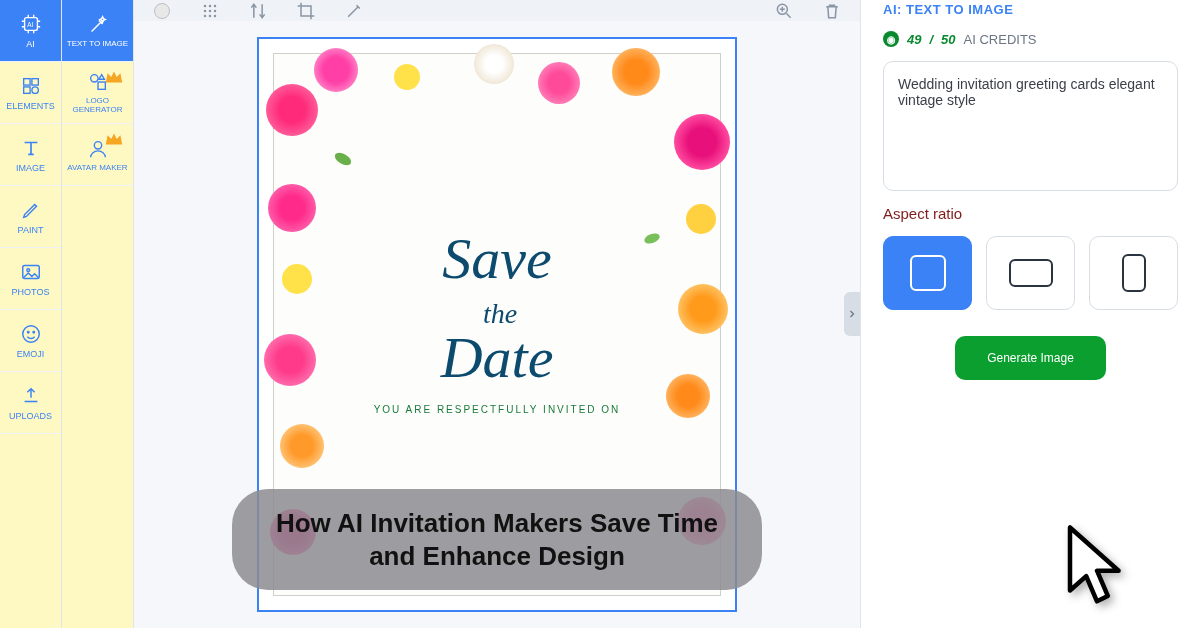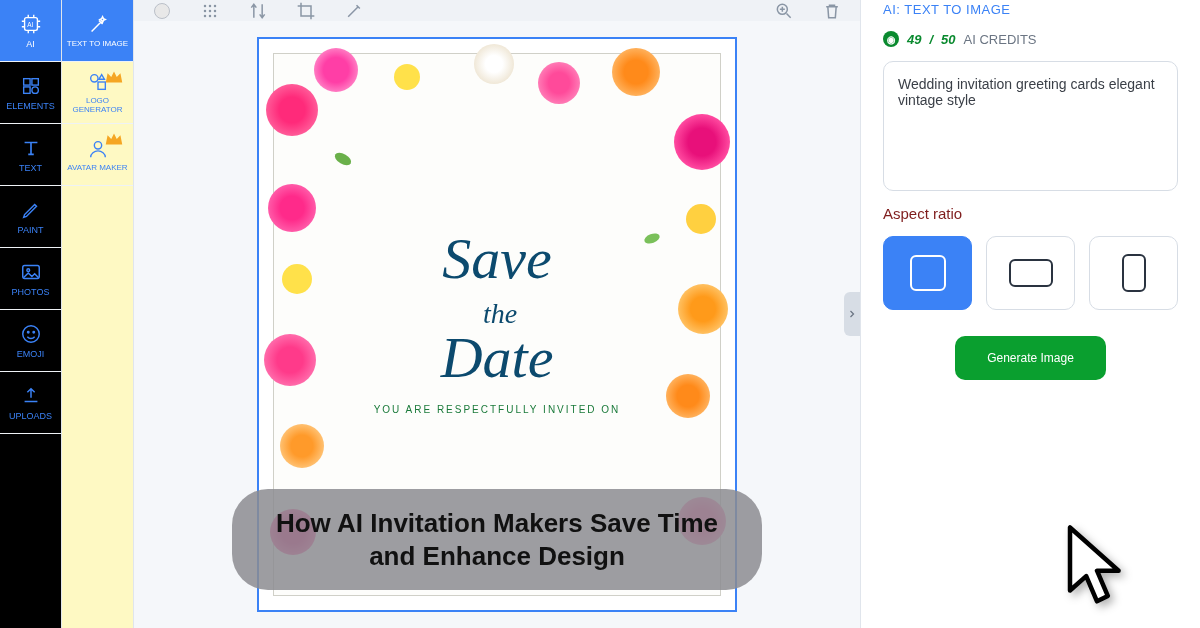--- a/index.html
+++ b/index.html
@@ -1,21 +1,21 @@
 <!DOCTYPE html>
 <html><head>
 <meta charset="utf-8">
 <style>
 * { box-sizing: border-box; margin: 0; padding: 0; }
 body { font-family: -apple-system, BlinkMacSystemFont, 'Segoe UI', sans-serif; width: 1200px; height: 628px; overflow: hidden; background: #f5f7fa; position: relative; }
 
 .app { display: flex; width: 100%; height: 100%; }
 
 
-.sidebar-main { width: 62px; background: #000000; border-right: 1px solid #e0e5ec; display: flex; flex-direction: column; }
+.sidebar-main { width: 62px; background: #fef9c3; border-right: 1px solid #e0e5ec; display: flex; flex-direction: column; }
 .sidebar-main .tool { display: flex; flex-direction: column; align-items: center; justify-content: center; height: 62px; font-size: 9px; color: #3b82f6; cursor: pointer; border-bottom: 1px solid #eef2f6; gap: 4px; position: relative; }
 .sidebar-main .tool.active { background: #3b82f6; color: #fff; }
 .sidebar-main .tool svg { width: 22px; height: 22px; }
 
 
 .sidebar-sub { width: 72px; background: #fef9c3; border-right: 1px solid #e0e5ec; display: flex; flex-direction: column; }
 .sidebar-sub .tool { display: flex; flex-direction: column; align-items: center; justify-content: center; height: 62px; font-size: 8px; color: #3b82f6; cursor: pointer; border-bottom: 1px solid #eef2f6; gap: 3px; position: relative; text-align: center; padding: 0 4px; }
 .sidebar-sub .tool.active { background: #3b82f6; color: #fff; }
 .sidebar-sub .tool svg { width: 22px; height: 22px; }
 .sidebar-sub .crown { position: absolute; top: 4px; right: 8px; width: 12px; height: 10px; }
@@ -33,21 +33,21 @@
 .save-text { font-family: 'Brush Script MT', cursive; font-size: 58px; color: #0c4a6e; font-style: italic; line-height: 0.85; text-align: center; }
 .save-text .the { font-size: 28px; display: inline-block; vertical-align: middle; margin-left: 6px; }
 .invited { font-size: 10px; color: #1a7a3a; letter-spacing: 2px; margin-top: 22px; }
 
 .caption-pill { position: absolute; bottom: 38px; left: 50%; transform: translateX(-50%); background: rgba(140,140,145,0.85); color: #111; padding: 18px 36px; border-radius: 36px; font-size: 26px; font-weight: 700; text-align: center; line-height: 1.25; width: 530px; }
 
 .collapse-handle { position: absolute; right: 0; top: 50%; transform: translateY(-50%); width: 16px; height: 44px; background: #d7dde5; border-radius: 6px 0 0 6px; display: flex; align-items: center; justify-content: center; color: #6b7583; cursor: pointer; font-size: 14px; }
 
 
 .right-panel { width: 340px; background: #fff; border-left: 1px solid #e0e5ec; padding: 2px 22px 22px 22px; display: flex; flex-direction: column; gap: 14px; }
-.panel-title { color: #3b82f6; font-size: 13px; font-weight: 400; letter-spacing: 0.5px; }
+.panel-title { color: #3b82f6; font-size: 13px; font-weight: 700; letter-spacing: 0.5px; }
 .credits-row { display: flex; align-items: center; gap: 8px; font-size: 13px; }
 .credit-icon { width: 16px; height: 16px; border-radius: 50%; background: #0a8a2f; display: flex; align-items: center; justify-content: center; color: #fff; font-size: 10px; font-weight: bold; }
 .credit-count { color: #0a8a2f; font-weight: 600; font-style: italic; }
 .credit-label { color: #6b7583; font-weight: 500; }
 
 .prompt-box { border: 1px solid #d7dde5; border-radius: 10px; padding: 14px; font-size: 14px; color: #3a3f47; min-height: 130px; resize: none; width: 100%; font-family: inherit; outline: none; }
 
 .ar-label { color: #7f1d1d; font-size: 15px; }
 .ar-row { display: flex; gap: 14px; }
 .ar-opt { flex: 1; height: 74px; border: 1px solid #d7dde5; border-radius: 10px; display: flex; align-items: center; justify-content: center; cursor: pointer; background: #fff; }
@@ -83,21 +83,21 @@
           <rect x="13" y="4" width="7" height="7"></rect>
           <rect x="4" y="13" width="7" height="7"></rect>
           <circle cx="16.5" cy="16.5" r="3.5"></circle>
         </svg>
       <span>ELEMENTS</span>
     </div>
     <div class="tool">
       <svg viewBox="0 0 24 24" fill="none" stroke="currentColor" stroke-width="1.8">
           <path d="M5 6h14M12 6v13M9 19h6"></path>
         </svg>
-      <span>TEXT</span>
+      <span>IMAGE</span>
     </div>
     <div class="tool">
       <svg viewBox="0 0 24 24" fill="none" stroke="currentColor" stroke-width="1.6">
           <path d="M4 20l3-1 11-11-2-2L5 17l-1 3z"></path>
         </svg>
       <span>PAINT</span>
     </div>
     <div class="tool">
       <svg viewBox="0 0 24 24" fill="none" stroke="currentColor" stroke-width="1.6">
           <rect x="3" y="5" width="18" height="14" rx="2"></rect>

